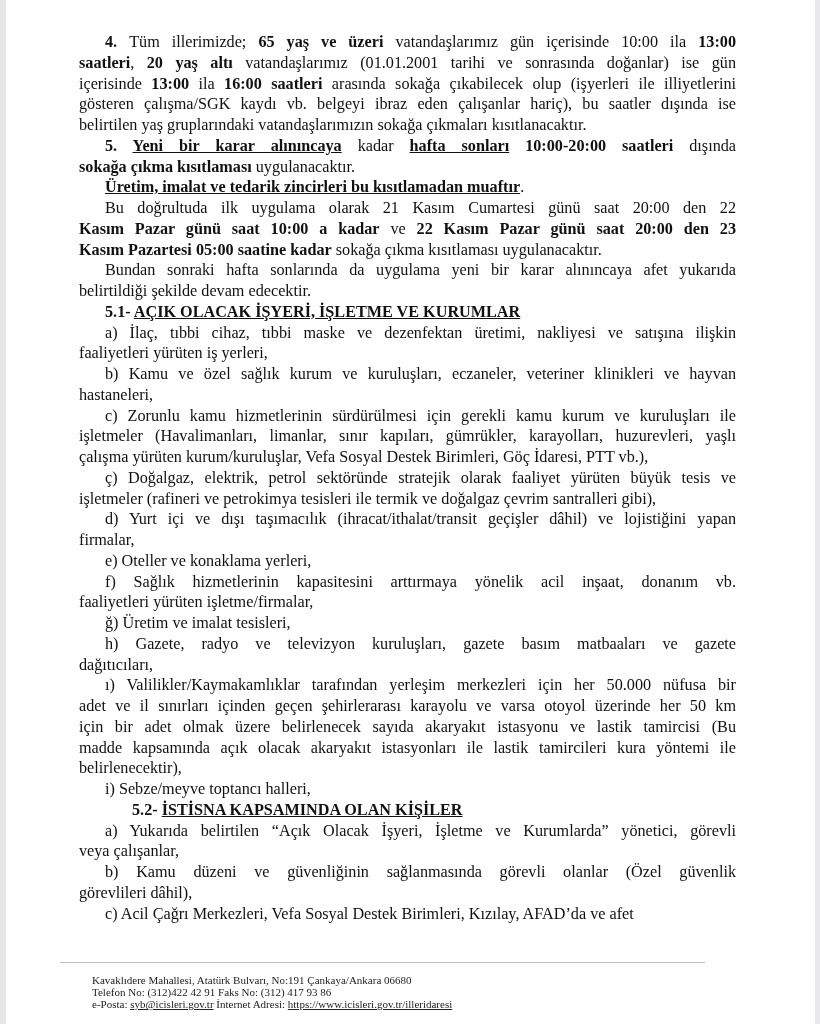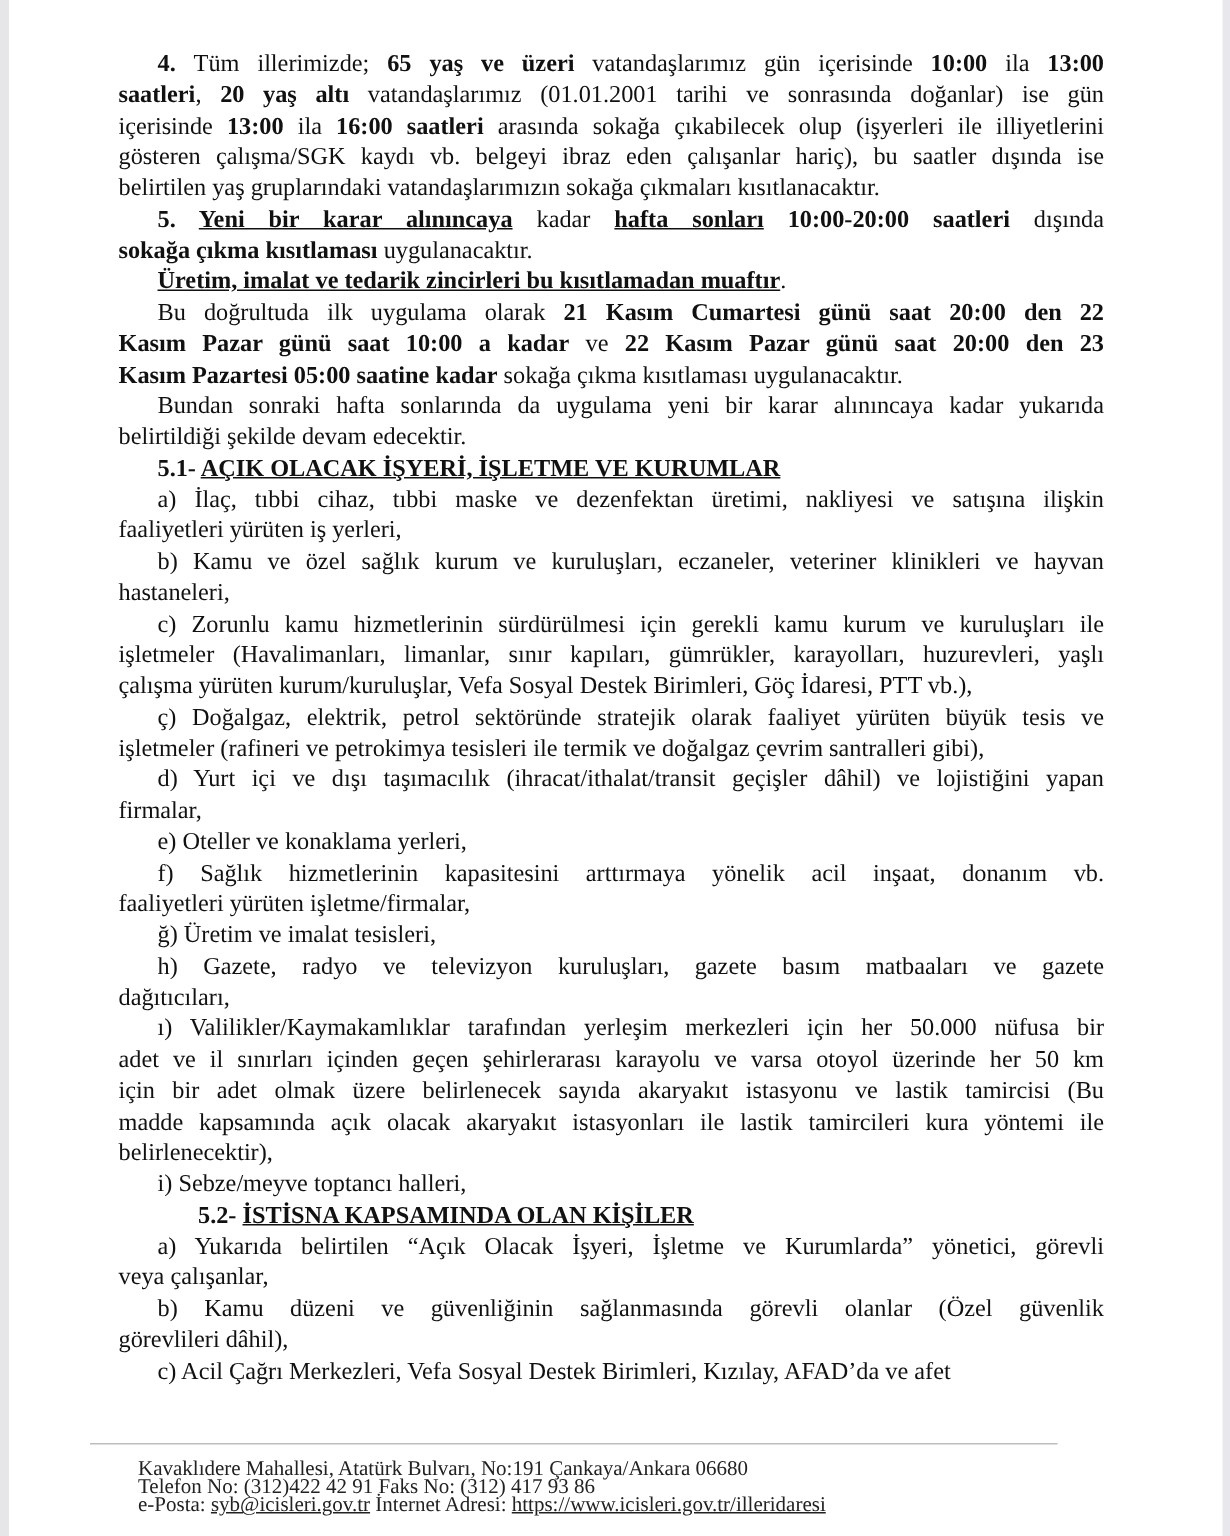--- a/index.html
+++ b/index.html
@@ -23,44 +23,44 @@
       display: block; white-space: nowrap; height: 20.75px;
       text-align: justify; text-align-last: justify;
     }
     .line.last { text-align-last: left; }
     .ind { padding-left: 26px; }
     .footer-rule {
       position: absolute; left: 60px; top: 962px; width: 645px; height: 1px; background: #bdbdbd;
     }
     .footer {
       position: absolute; left: 92px; top: 974px;
-      font-size: 14px; line-height: 12.2px; color: #222;
+      font-size: 11px; line-height: 12.2px; color: #222;
     }
     .footer a { color: #222; text-decoration: underline; }
   </style>
 </head>
 <body>
 
 <div class="edge-left"></div>
 <div class="edge-right"></div>
 
 <div class="page">
   <div class="body-text" id="body-text">
-      <span class="line ind"><span style="font-weight: bold;">4. </span><span>Tüm illerimizde; </span><span style="font-weight: bold;">65 yaş ve üzeri</span><span> vatandaşlarımız gün içerisinde </span><span style="font-weight: bold; margin-top: 48px;">10:00</span><span> ila </span><span style="font-weight: bold;">13:00</span></span>
+      <span class="line ind"><span style="font-weight: bold;">4. </span><span>Tüm illerimizde; </span><span style="font-weight: bold;">65 yaş ve üzeri</span><span> vatandaşlarımız gün içerisinde </span><span style="font-weight: normal; margin-top: 48px;">10:00</span><span> ila </span><span style="font-weight: bold;">13:00</span></span>
       <span class="line"><span style="font-weight: bold;">saatleri</span><span>, </span><span style="font-weight: bold;">20 yaş altı</span><span> vatandaşlarımız (01.01.2001 tarihi ve sonrasında doğanlar) ise gün</span></span>
       <span class="line"><span>içerisinde </span><span style="font-weight: bold;">13:00</span><span> ila </span><span style="font-weight: bold;">16:00 saatleri</span><span> arasında sokağa çıkabilecek olup (işyerleri ile illiyetlerini</span></span>
       <span class="line"><span>gösteren çalışma/SGK kaydı vb. belgeyi ibraz eden çalışanlar hariç), bu saatler dışında ise</span></span>
       <span class="line last"><span>belirtilen yaş gruplarındaki vatandaşlarımızın sokağa çıkmaları kısıtlanacaktır.</span></span>
       <span class="line ind"><span style="font-weight: bold;">5. </span><span style="font-weight: bold; text-decoration: underline; margin-top: 37px;">Yeni bir karar alınıncaya</span><span> kadar </span><span style="font-weight: bold; text-decoration: underline;">hafta sonları</span><span style="font-weight: bold;"> 10:00-20:00 saatleri</span><span> dışında</span></span>
       <span class="line last"><span style="font-weight: bold;">sokağa çıkma kısıtlaması</span><span> uygulanacaktır.</span></span>
       <span class="line ind last"><span style="font-weight: bold; text-decoration: underline;">Üretim, imalat ve tedarik zincirleri bu kısıtlamadan muaftır</span><span>.</span></span>
-      <span class="line ind"><span>Bu doğrultuda ilk uygulama olarak </span><span style="font-weight: bold;">21 Kasım Cumartesi günü saat 20:00 den 22</span></span>
+      <span class="line ind"><span>Bu doğrultuda ilk uygulama olarak </span><span style="font-weight: normal;">21 Kasım Cumartesi günü saat 20:00 den 22</span></span>
       <span class="line"><span style="font-weight: bold;">Kasım Pazar günü saat 10:00 a kadar</span><span> ve </span><span style="font-weight: bold;">22 Kasım Pazar günü saat 20:00 den 23</span></span>
       <span class="line last"><span style="font-weight: bold;">Kasım Pazartesi 05:00 saatine kadar</span><span> sokağa çıkma kısıtlaması uygulanacaktır.</span></span>
-      <span class="line ind"><span>Bundan sonraki hafta sonlarında da uygulama yeni bir karar alınıncaya kadar yukarıda</span></span>
+      <span class="line ind"><span>Bundan sonraki hafta sonlarında da uygulama yeni bir karar alınıncaya afet yukarıda</span></span>
       <span class="line last"><span>belirtildiği şekilde devam edecektir.</span></span>
       <span class="line ind last"><span style="font-weight: bold;">5.1- </span><span style="font-weight: bold; text-decoration: underline;">AÇIK OLACAK İŞYERİ, İŞLETME VE KURUMLAR</span></span>
       <span class="line ind"><span>a) İlaç, tıbbi cihaz, tıbbi maske ve dezenfektan üretimi, nakliyesi ve satışına ilişkin</span></span>
       <span class="line last"><span>faaliyetleri yürüten iş yerleri,</span></span>
       <span class="line ind"><span>b) Kamu ve özel sağlık kurum ve kuruluşları, eczaneler, veteriner klinikleri ve hayvan</span></span>
       <span class="line last"><span>hastaneleri,</span></span>
       <span class="line ind"><span>c) Zorunlu kamu hizmetlerinin sürdürülmesi için gerekli kamu kurum ve kuruluşları ile</span></span>
       <span class="line"><span>işletmeler (Havalimanları, limanlar, sınır kapıları, gümrükler, karayolları, huzurevleri, yaşlı</span></span>
       <span class="line last"><span>çalışma yürüten kurum/kuruluşlar, Vefa Sosyal Destek Birimleri, Göç İdaresi, PTT vb.),</span></span>
       <span class="line ind"><span>ç) Doğalgaz, elektrik, petrol sektöründe stratejik olarak faaliyet yürüten büyük tesis ve</span></span>

